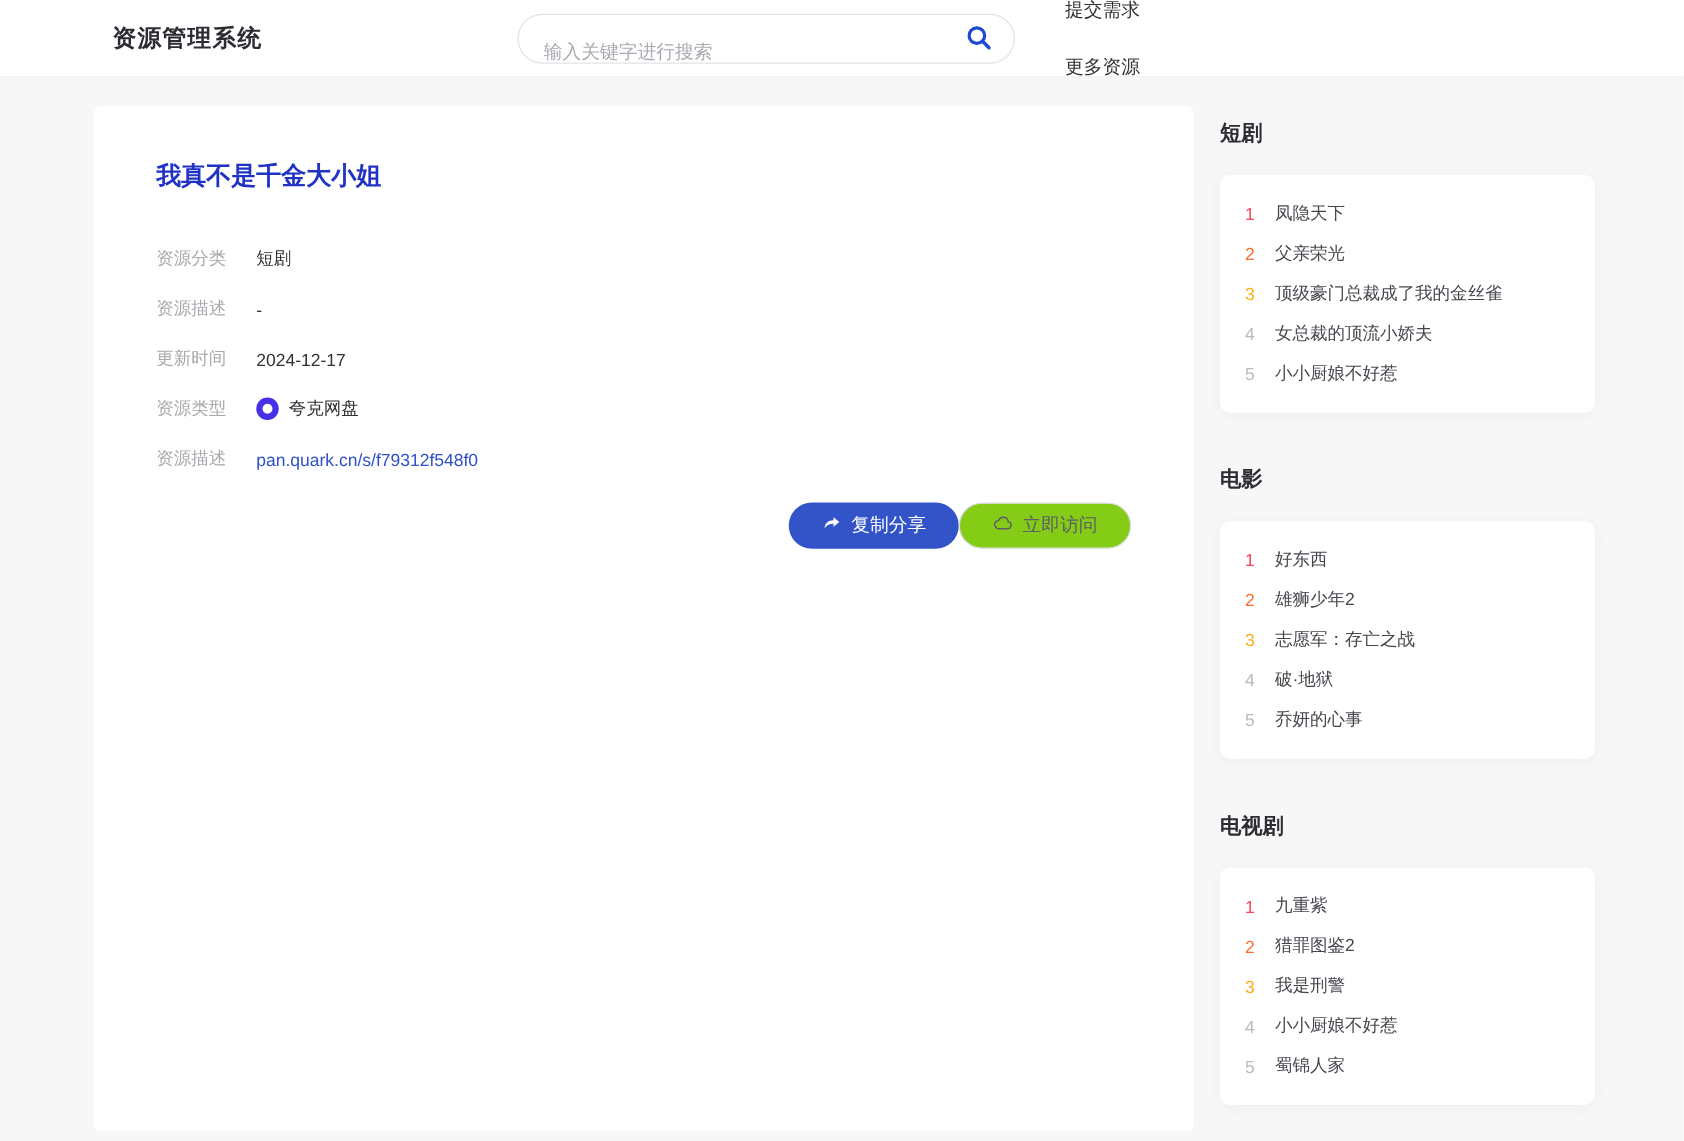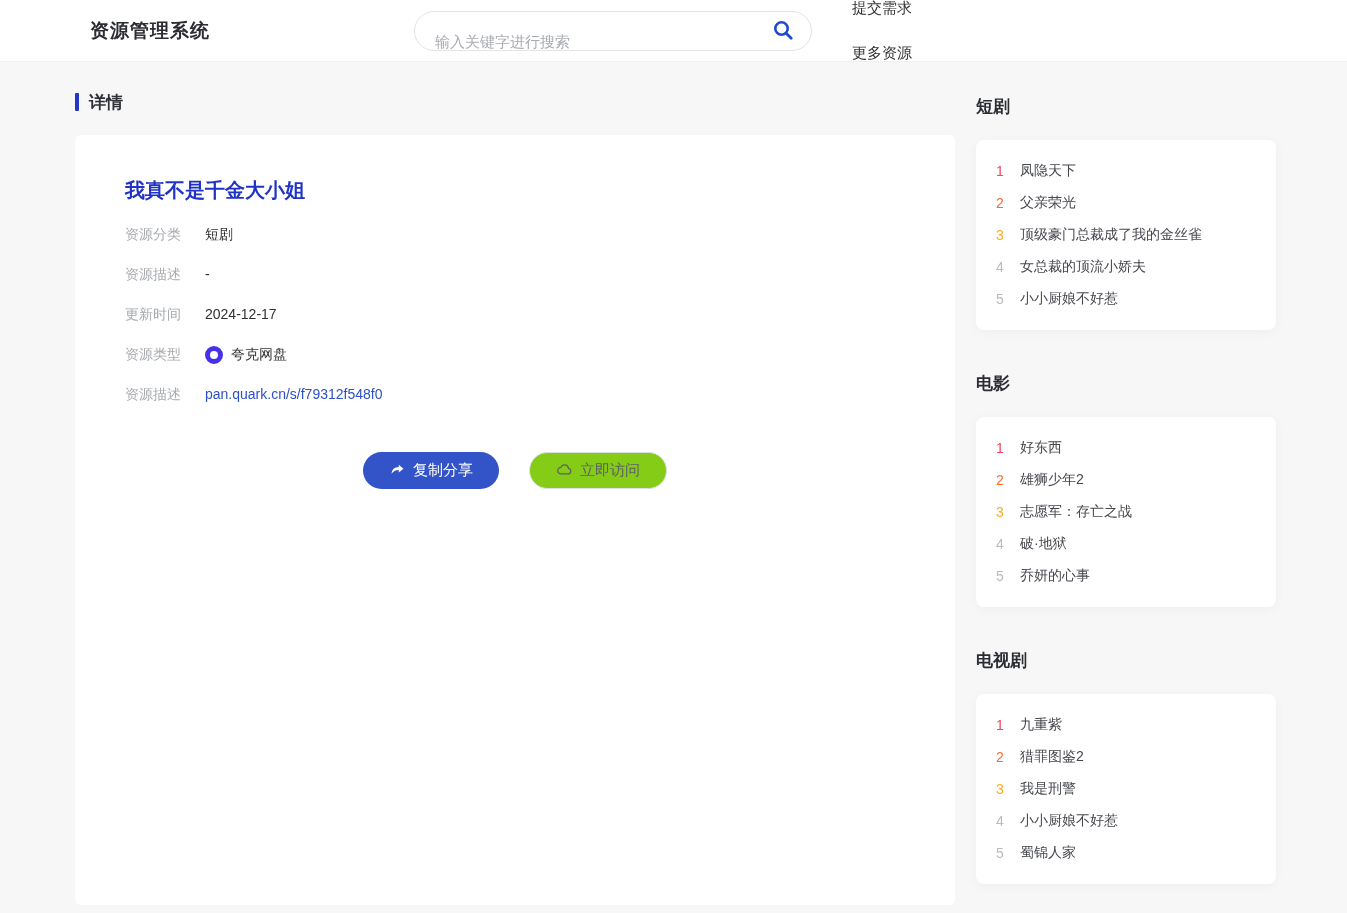--- a/index.html
+++ b/index.html
@@ -44,29 +44,29 @@
   .section-head-text { font-size:17px; font-weight:bold; color:#2f3136; }
 
   .detail-card {
     margin-top:23px; background:#fff; border-radius:6px; flex:1;
     padding:42px 50px 0 50px;
   }
   .detail-title {
     text-align:left; font-size:20px; font-weight:bold; color:#2133c4; margin-bottom:22px;
   }
   .fields { margin-top:16px; }
-  .field-row { height:40px; display:flex; align-items:flex-start; font-size:14px; }
+  .field-row { height:40px; display:flex; align-items:flex-end; font-size:14px; }
   .field-label { width:80px; color:#a6a9ad; flex:0 0 auto; }
   .field-value { color:#303133; display:flex; align-items:center; }
   .field-value.link { color:#2d50c8; cursor:pointer; }
   .quark-ring {
     width:18px; height:18px; border:5px solid #4631e8; border-radius:50%;
     margin-right:8px; display:inline-block; background:#fff;
   }
-  .btn-row { margin-top:26px; display:flex; justify-content:center; gap:30px; }
+  .btn-row { margin-top:26px; display:flex; justify-content:flex-end; }
   .btn {
     height:37px; border-radius:19px; font-size:15px; font-family:inherit;
     display:inline-flex; align-items:center; gap:7px; padding:0 26px; cursor:pointer;
   }
   .btn-primary { background:#3254c8; color:#fff; border:none; }
   .btn-plain { background:#84cc16; color:#5d6066; border:1px solid #dcdfe6; }
 
   
   .side-section { margin-bottom:42px; }
   .side-section:last-child { margin-bottom:0; }
@@ -101,24 +101,20 @@
     </div>
     <nav class="nav">
       <a class="nav-link">提交需求</a>
       <a class="nav-link">更多资源</a>
     </nav>
   </header>
 
   <div class="main">
 
     <div class="left-col">
-      <div class="section-head">
-        <span class="blue-bar"></span>
-        <span class="section-head-text">详情</span>
-      </div>
 
       <div class="detail-card">
         <div class="detail-title">我真不是千金大小姐</div>
 
         <div class="fields">
   <div class="field-row">
     <span class="field-label">资源分类</span>
     <span class="field-value">
                 <span>短剧</span>
               </span>

